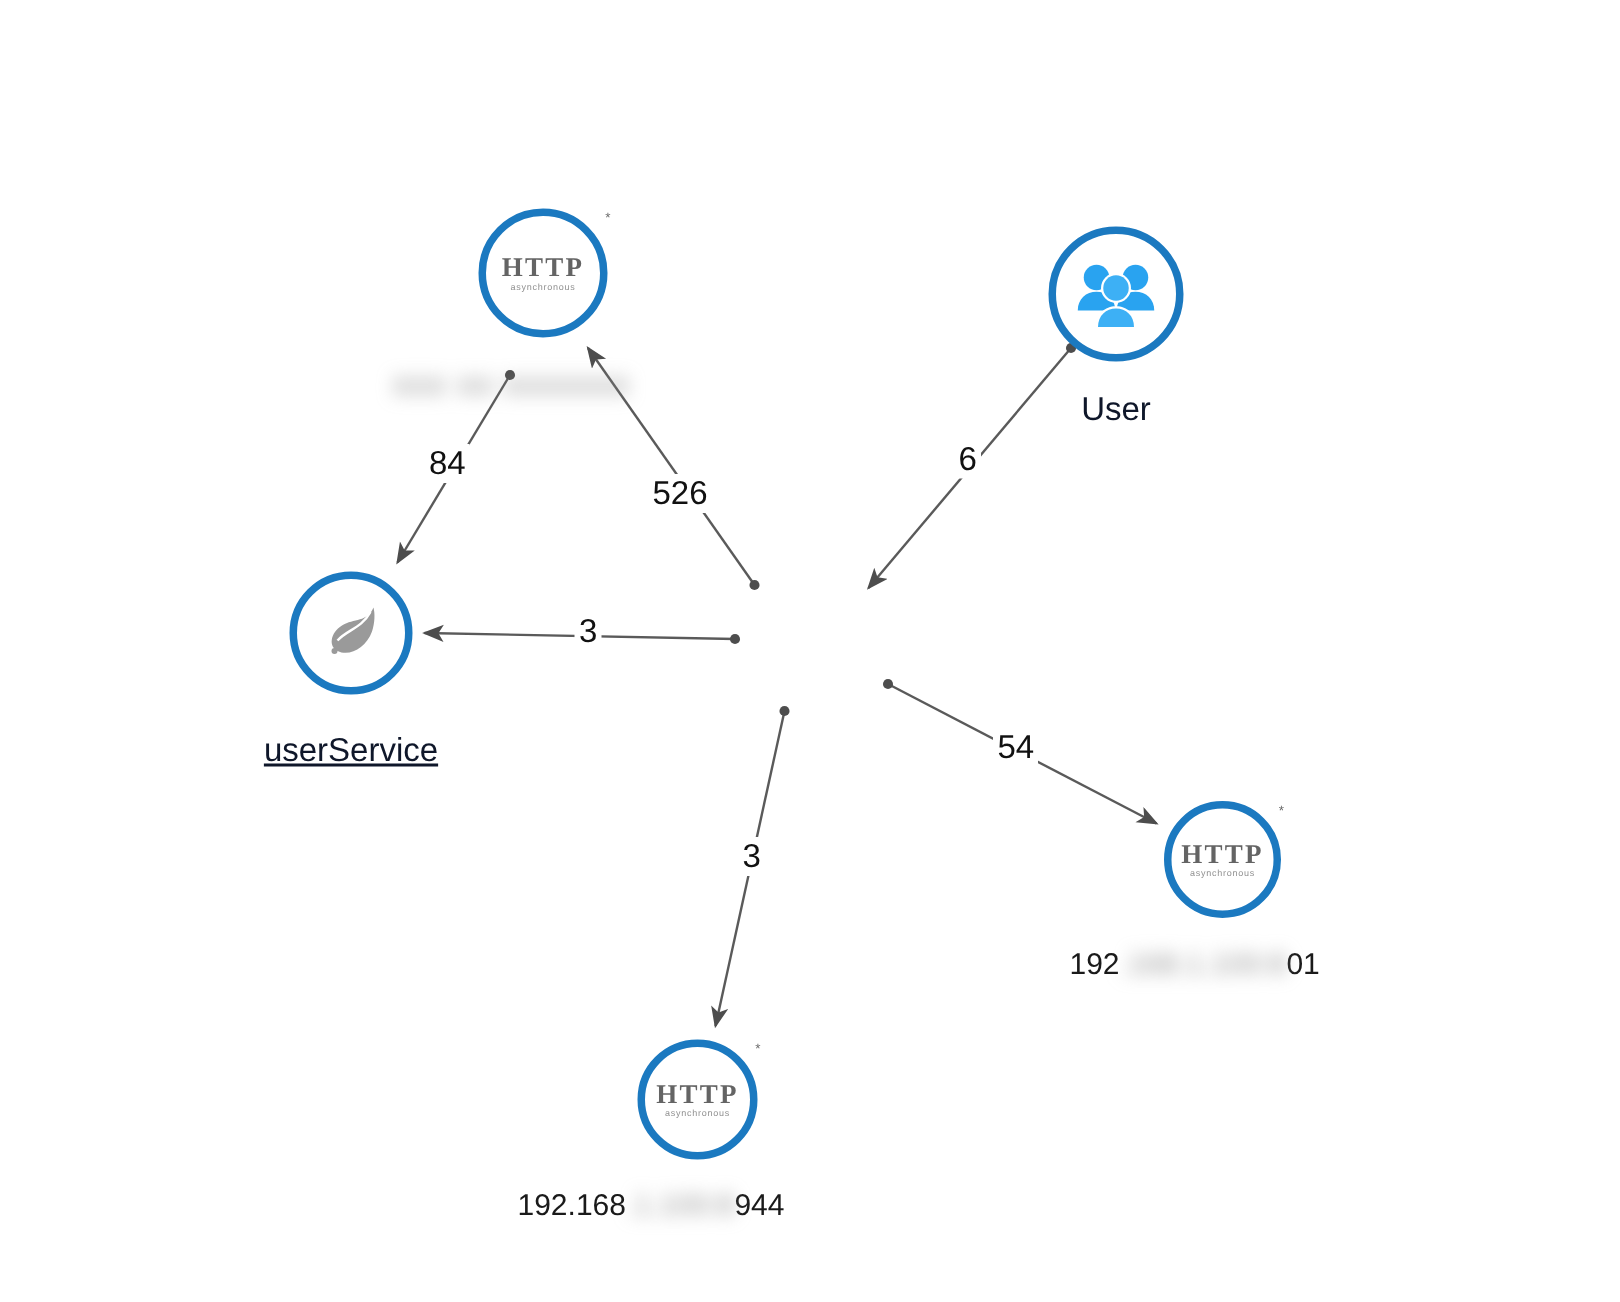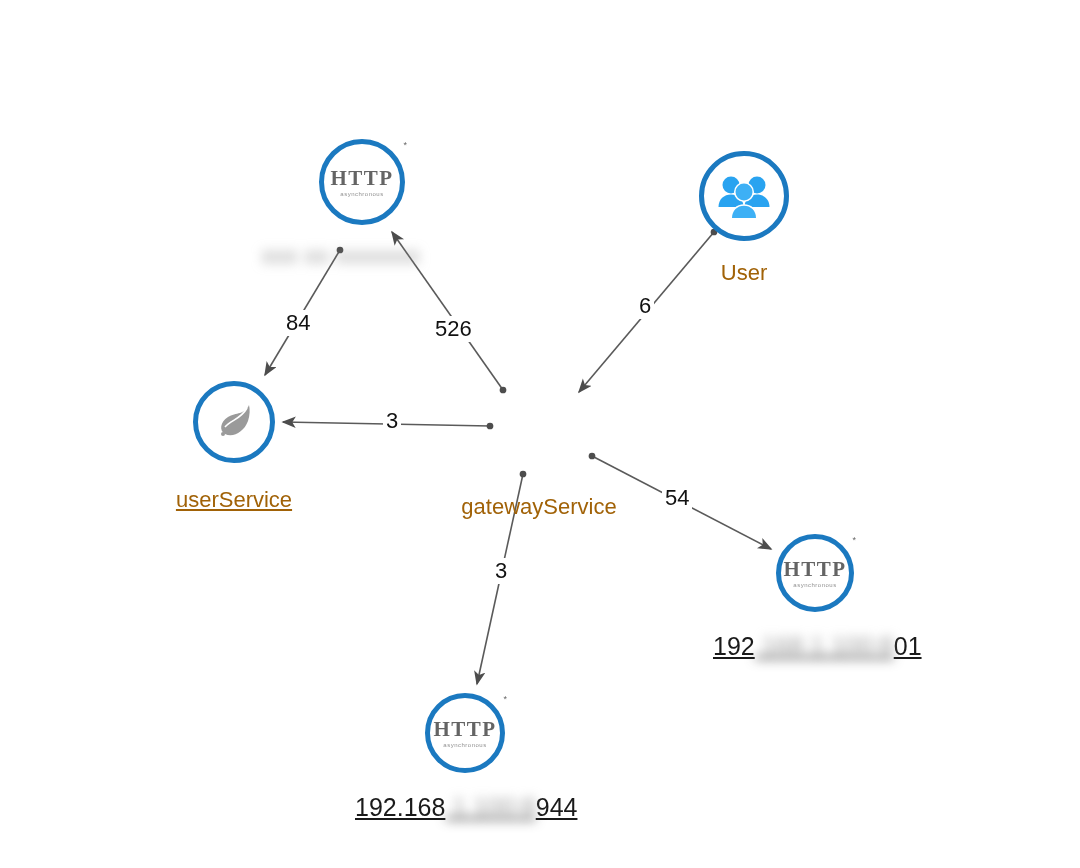--- a/index.html
+++ b/index.html
@@ -47,21 +47,21 @@
     pointer-events: none;
   }
   .http-glyph {
     text-align: center;
     line-height: 1;
     color: #4a4a4a;
     opacity: 0.85;
   }
   .http-glyph .http-main {
     font-family: "Liberation Serif", serif;
-    font-size: 21px;
+    font-size: 18px;
     font-weight: 700;
     letter-spacing: 1.5px;
     display: block;
     position: relative;
   }
   .http-glyph .http-star {
     position: absolute;
     font-size: 9px;
     top: -3px;
     right: -7px;
@@ -79,21 +79,21 @@
     font-family: "Liberation Serif", serif;
     font-size: 15px;
     font-style: italic;
     color: #9b9b9b;
     letter-spacing: 0.5px;
     filter: blur(0.3px);
   }
   .node-label {
     position: absolute;
     font-size: 22px;
-    color: #a16207;
+    color: #0f172a;
     white-space: nowrap;
     text-align: center;
     font-family: "Liberation Sans", sans-serif;
   }
   .edge-label {
     position: absolute;
     font-size: 22px;
     color: #111111;
     font-family: "Liberation Sans", sans-serif;
     background: #ffffff;
@@ -104,25 +104,24 @@
     position: absolute;
     white-space: nowrap;
     font-size: 22px;
     color: #8d8d8d;
     filter: blur(6px);
     font-family: "Liberation Sans", sans-serif;
     letter-spacing: 1px;
   }
   .ip-label {
     position: absolute;
-    font-size: 25px;
+    font-size: 20px;
     color: #1a1a1a;
     white-space: nowrap;
     font-family: "Liberation Sans", sans-serif;
-    text-decoration: underline;
   }
   .ip-label .blur-part {
     filter: blur(5.5px);
     color: #9a9a9a;
   }
 </style>
 </head>
 <body>
 
 <div id="topology-canvas">
@@ -181,21 +180,20 @@
     <div class="node-icon">
       <svg width="46" height="42" viewBox="0 0 46 42">
         <path d="M38 4 C34 14 25 11 17 16 C9 21 8 30 14 33 C22 37 33 31 37 20 C39 14 39 8 38 4 Z" fill="#9a9a9a"></path>
         <path d="M36 7 C30 18 20 19 14 26" stroke="#ffffff" stroke-width="1.6" fill="none"></path>
         <circle cx="12" cy="33" r="2" fill="#9a9a9a"></circle>
       </svg>
     </div>
   </div>
   <div class="node-label" style="left:169px; top:487px; width:130px;text-decoration:underline;">userService</div>
 
-  <div class="node-label" style="left:455px; top:494px; width:168px;">gatewayService</div>
 
   <div class="node node-ring" style="left:776px; top:534px; width:78px; height:78px;">
     <div class="node-icon">
       <div class="http-glyph">
         <span class="http-main">HTTP</span>
         <span class="http-star">*</span>
         <span class="http-sub">asynchronous</span>
       </div>
     </div>
   </div>
@@ -205,24 +203,24 @@
 
   <div class="node node-ring" style="left:425px; top:693px; width:80px; height:80px;">
     <div class="node-icon">
       <div class="http-glyph">
         <span class="http-main">HTTP</span>
         <span class="http-star">*</span>
         <span class="http-sub">asynchronous</span>
       </div>
     </div>
   </div>
-  <div class="ip-label" style="left:355px; top:793px;">
+  <div class="ip-label" style="left:345px; top:793px;">
     <span>192.168</span><span class="blur-part">.1.100:8</span><span>944</span>
   </div>
 
-  <div class="edge-label" style="left:283px; top:296px;margin-top:14px;">84</div>
+  <div class="edge-label" style="left:283px; top:296px;">84</div>
   <div class="edge-label" style="left:432px; top:316px;">526</div>
   <div class="edge-label" style="left:636px; top:293px;">6</div>
   <div class="edge-label" style="left:383px; top:408px;">3</div>
   <div class="edge-label" style="left:662px; top:485px;text-align:center;">54</div>
   <div class="edge-label" style="left:492px; top:558px;">3</div>
 
 </div>
 
 </body></html>

